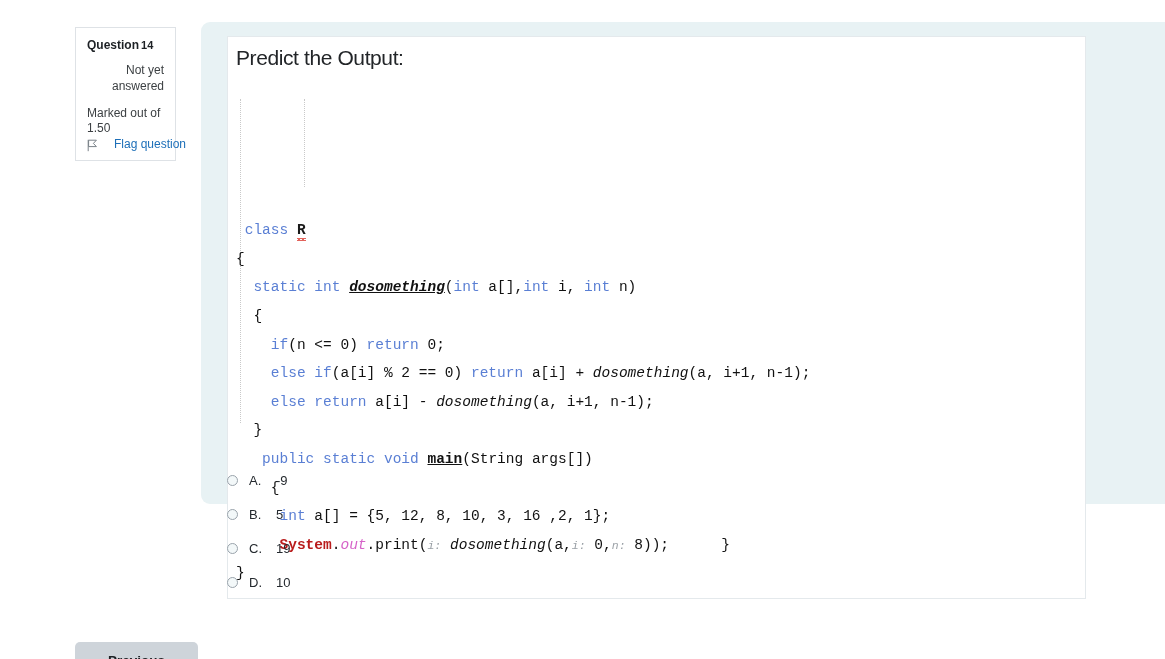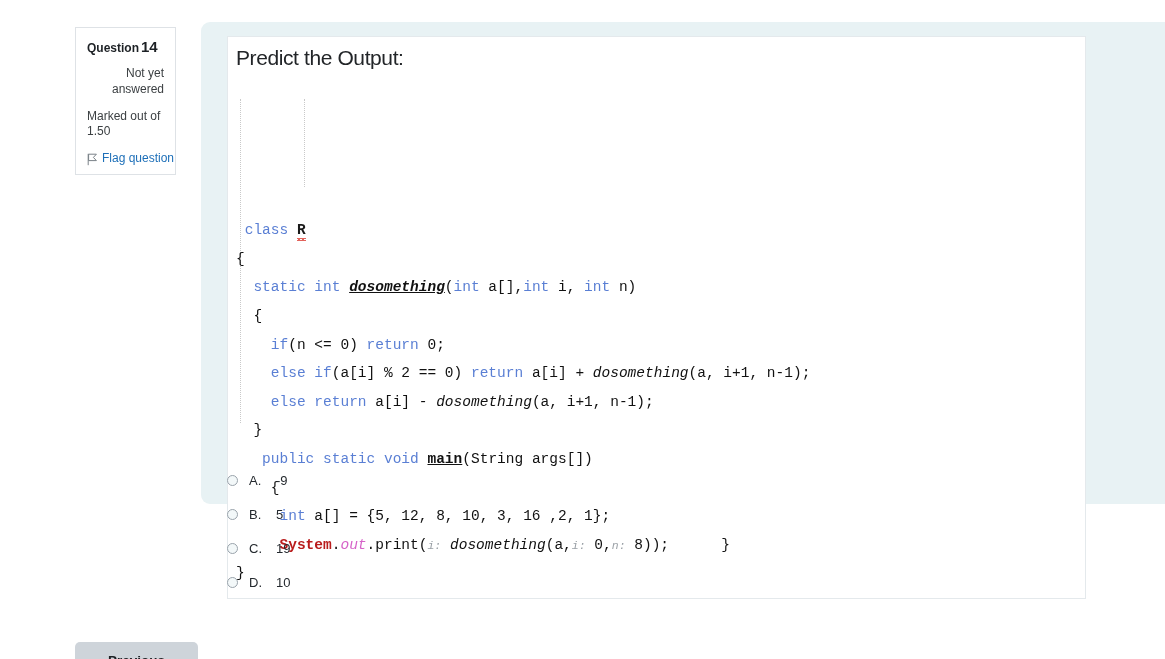--- a/index.html
+++ b/index.html
@@ -31,40 +31,39 @@
     color: #1d2125;
     margin-bottom: 11px;
     white-space: nowrap;
   }
   #question-info-box .qnum-label {
     font-weight: bold;
     font-size: 12px;
   }
   #question-info-box .qnum-value {
     font-weight: bold;
-    font-size: 15px;
+    font-size: 11px;
     margin-left: 2px;
   }
   #question-info-box .state-text {
     font-size: 12px;
     color: #3c4043;
     line-height: 1.32;
     margin-bottom: 11px;
     text-align: right;
   }
   #question-info-box .grade-text {
     font-size: 12px;
     color: #3c4043;
     line-height: 1.32;
-    margin-bottom: 11px;
   }
   #flag-question-row {
     display: flex;
     align-items: center;
-    gap: 4px;
+    gap: 16px;
     cursor: pointer;
   }
   #flag-question-row .flag-glyph {
     display: inline-block;
     width: 11px;
     height: 13px;
     flex: none;
     position: relative;
     top: 0px;
   }

